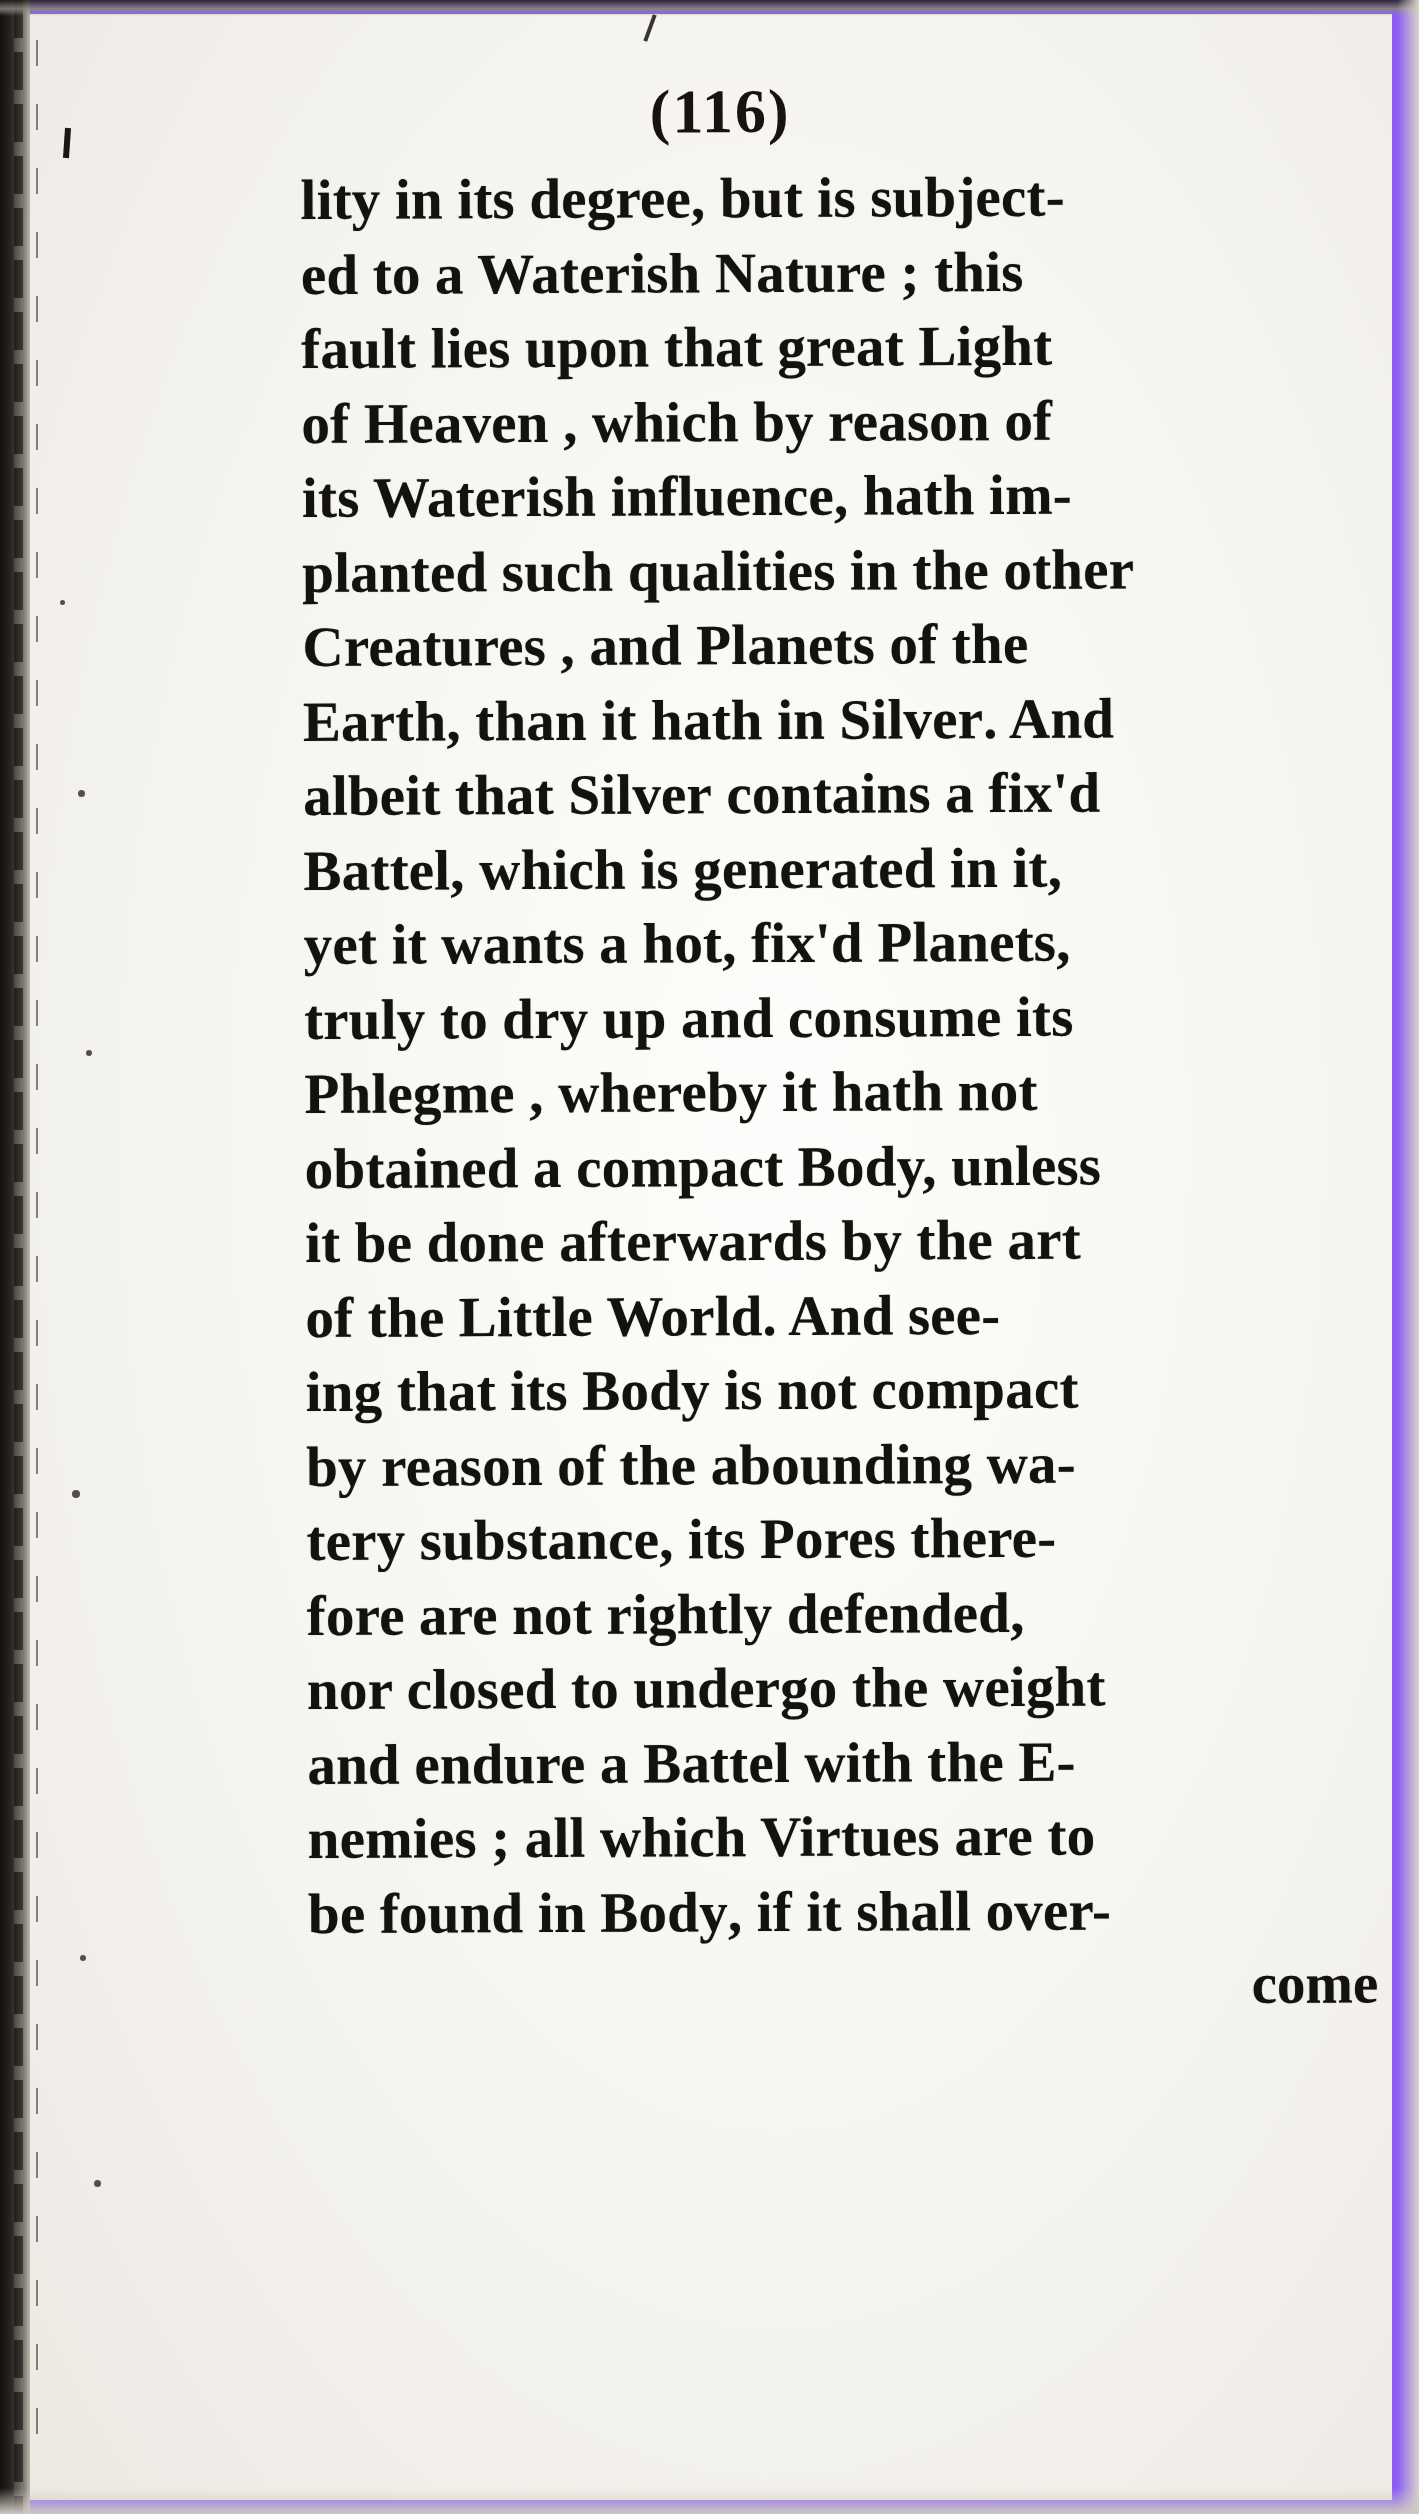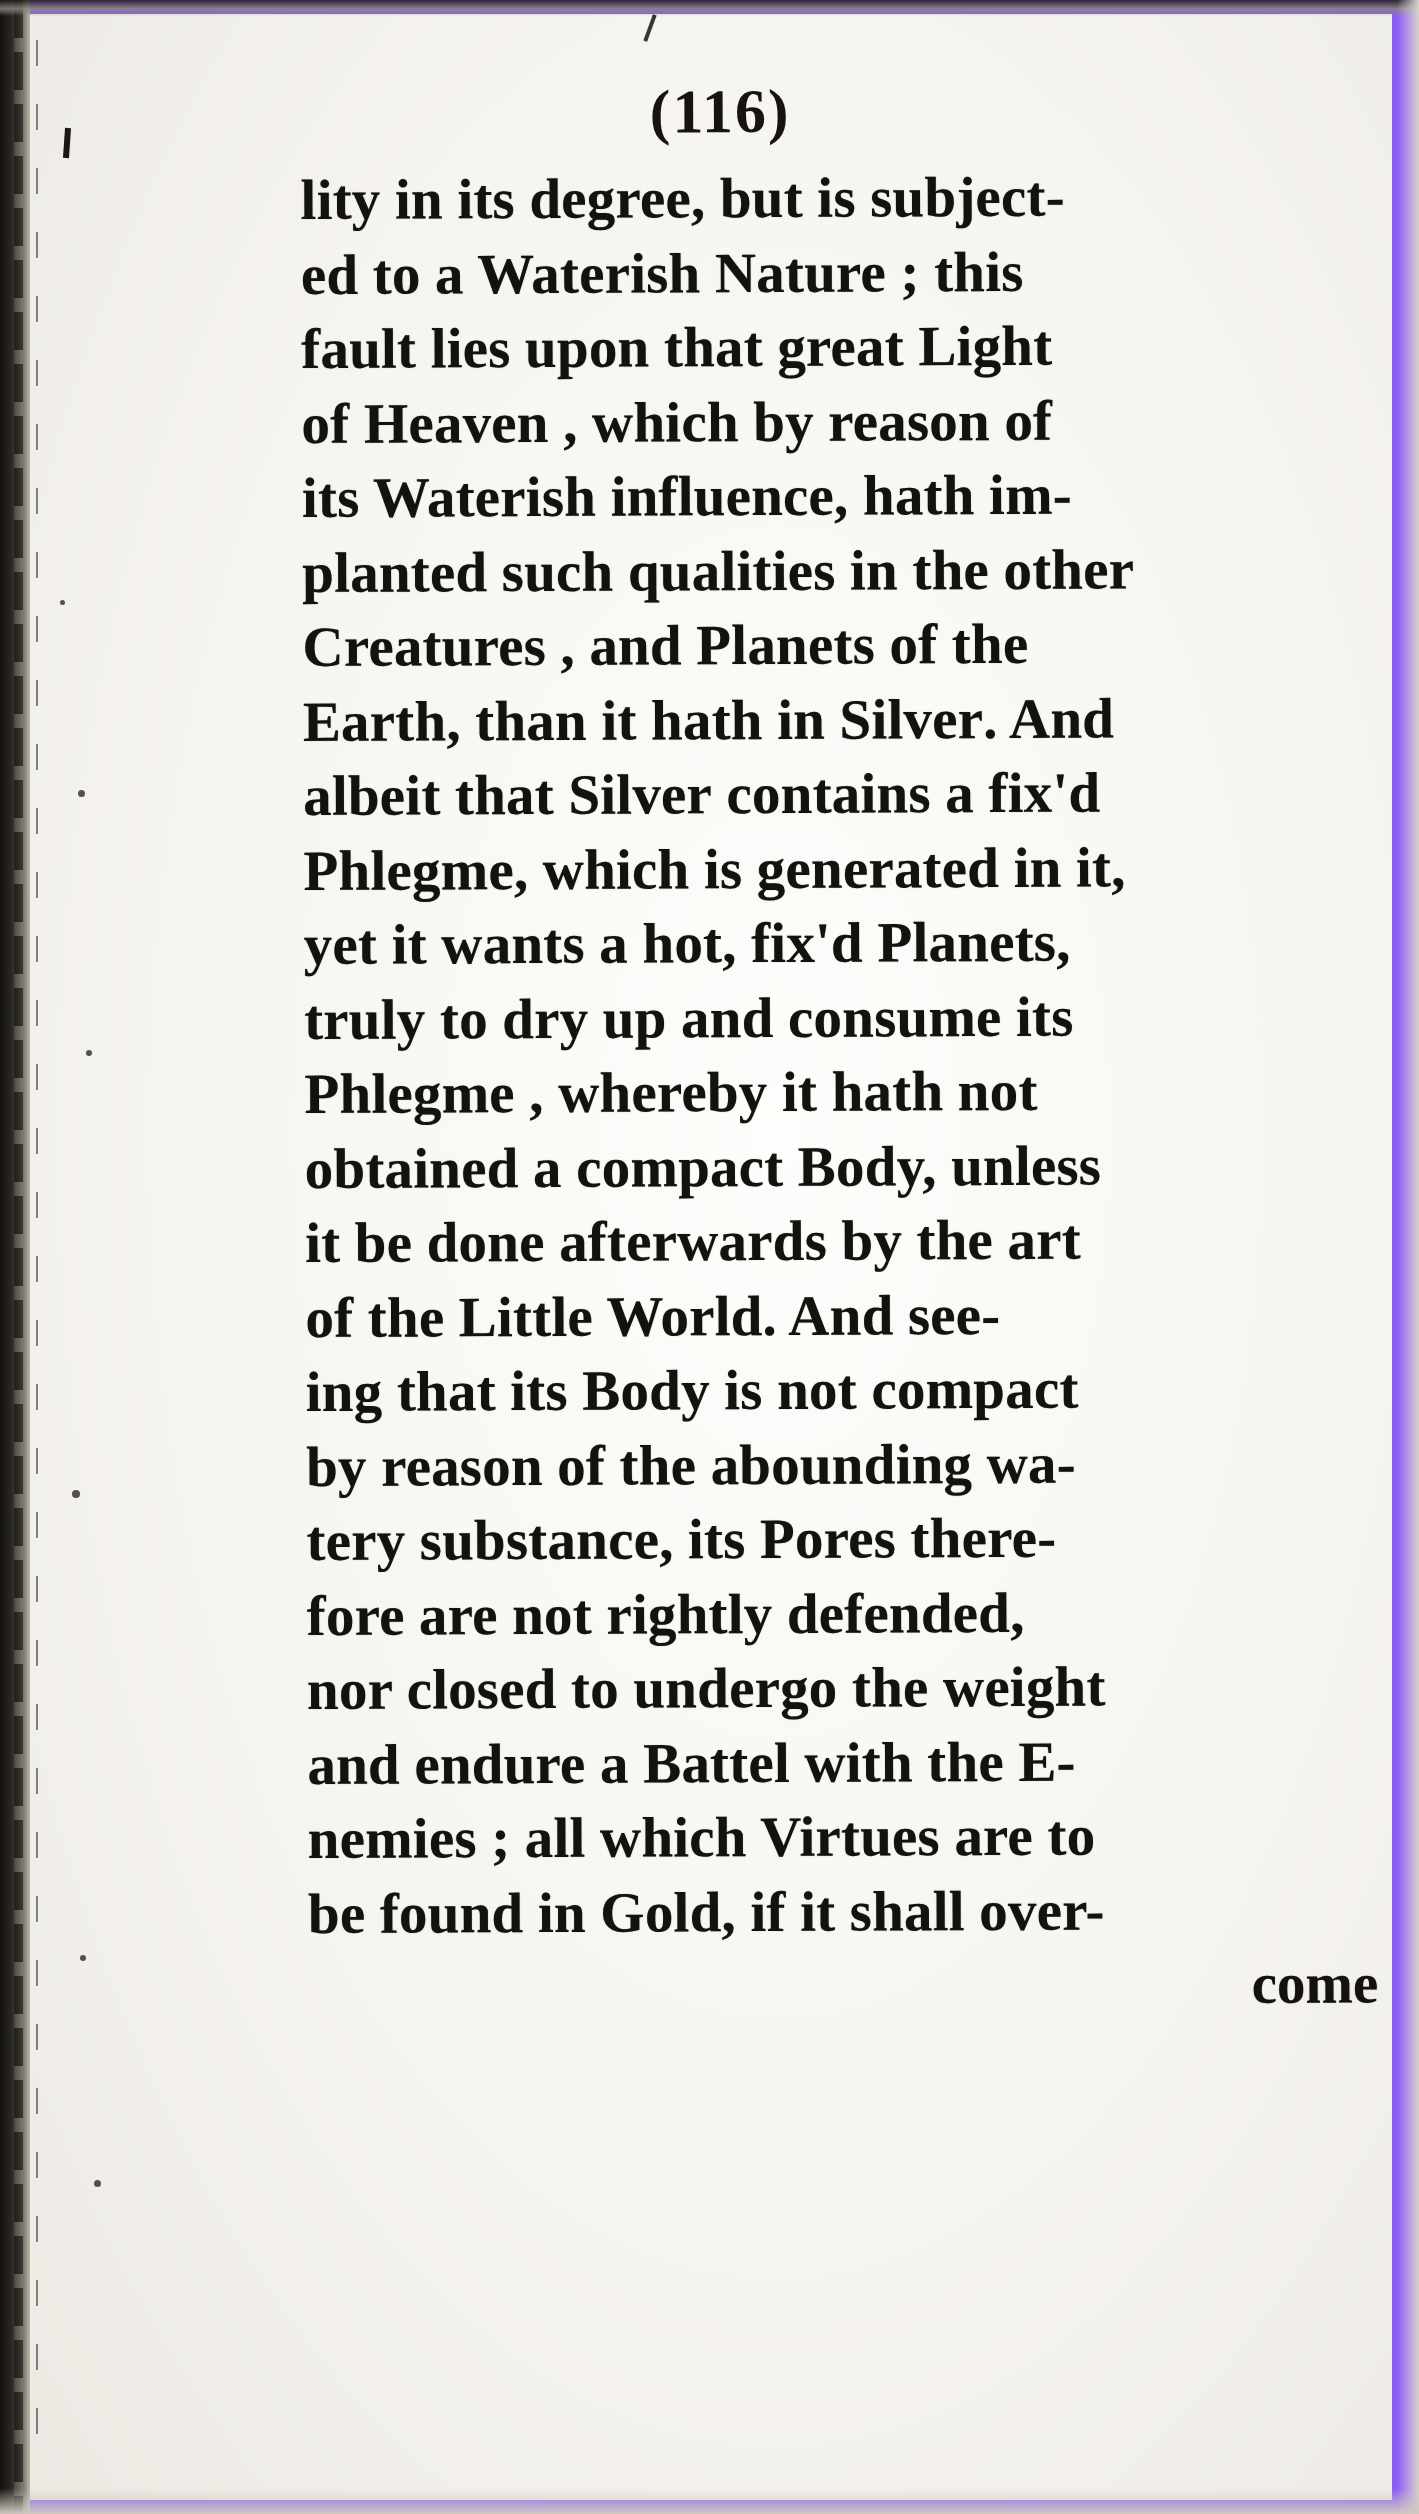--- a/index.html
+++ b/index.html
@@ -190,33 +190,33 @@
     <div class="body-text">
       <div>lity in its degree, but is subject-</div>
       <div>ed to a Waterish Nature ; this</div>
       <div>fault lies upon that great Light</div>
       <div>of Heaven , which by reason of</div>
       <div>its Waterish influence, hath im-</div>
       <div>planted such qualities in the other</div>
       <div>Creatures , and Planets of the</div>
       <div>Earth, than it hath in <span class="ital">Silver</span>. And</div>
       <div>albeit that <span class="ital">Silver</span> contains a fix'd</div>
-      <div><span class="ital">Phlegme</span>, which is generated in it,</div>
+      <div><span class="ital">Battel</span>, which is generated in it,</div>
       <div>yet it wants a hot, fix'd <span class="ital">Planets</span>,</div>
       <div>truly to dry up and consume its</div>
       <div>Phlegme , whereby it hath not</div>
       <div>obtained a compact Body, unless</div>
       <div>it be done afterwards by the art</div>
       <div>of the Little World. And see-</div>
       <div>ing that its Body is not compact</div>
       <div>by reason of the abounding wa-</div>
       <div>tery substance, its Pores there-</div>
       <div>fore are not rightly defended,</div>
       <div>nor closed to undergo the weight</div>
       <div>and endure a Battel with the E-</div>
       <div>nemies ; all which Virtues are to</div>
-      <div>be found in <span class="ital">Gold</span>, if it shall over-</div>
+      <div>be found in <span class="ital">Body</span>, if it shall over-</div>
     </div>
 
     <div class="last-line">come</div>
 
   </div>
 </div>
 
 </body></html>

